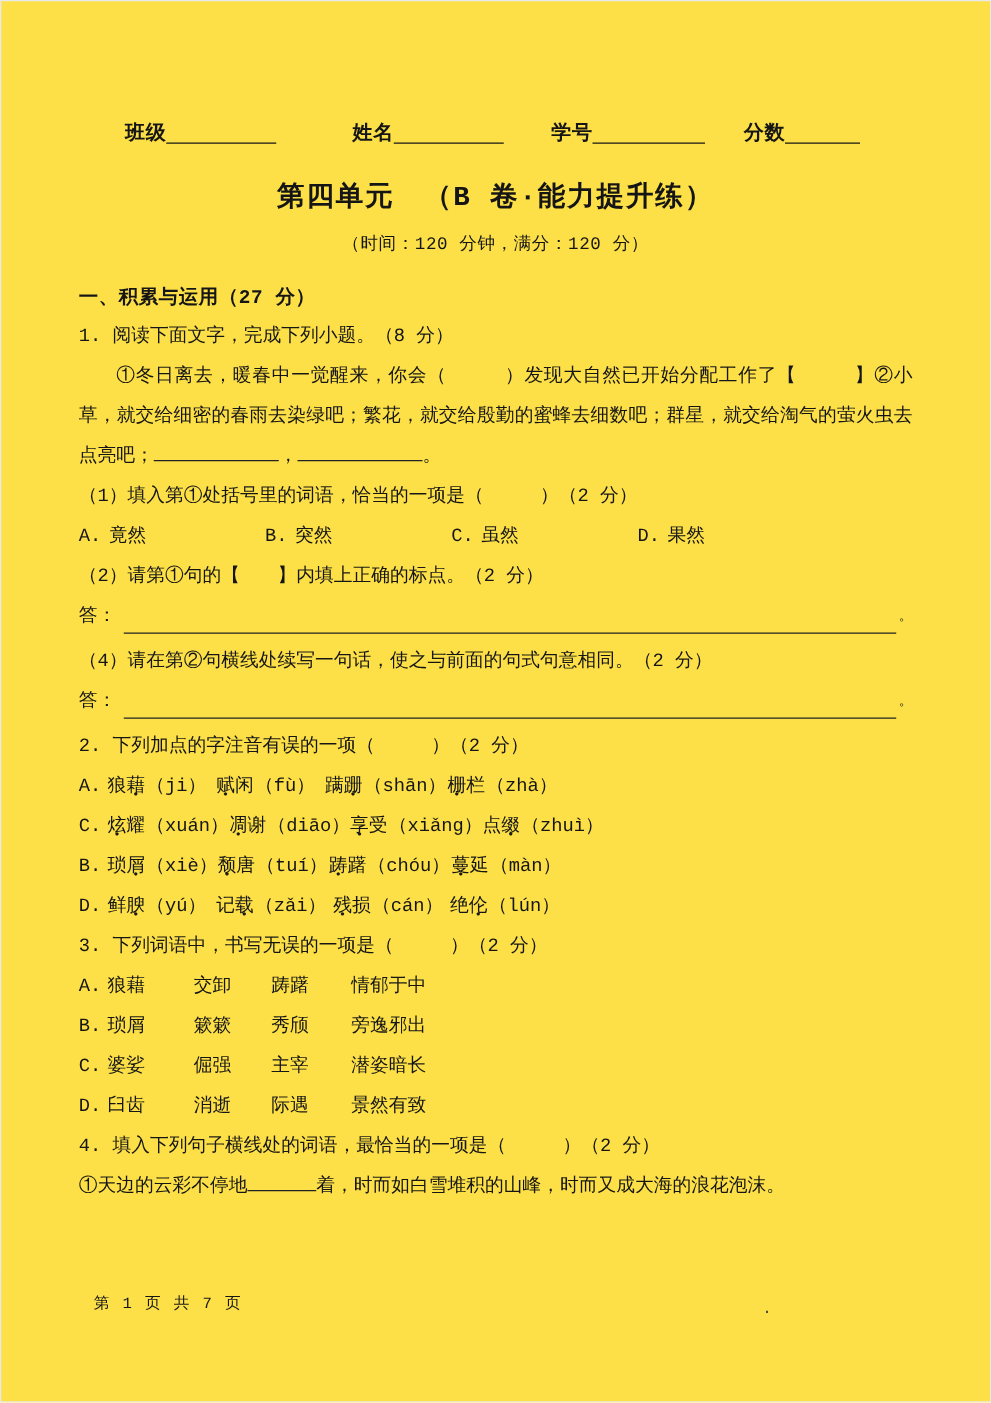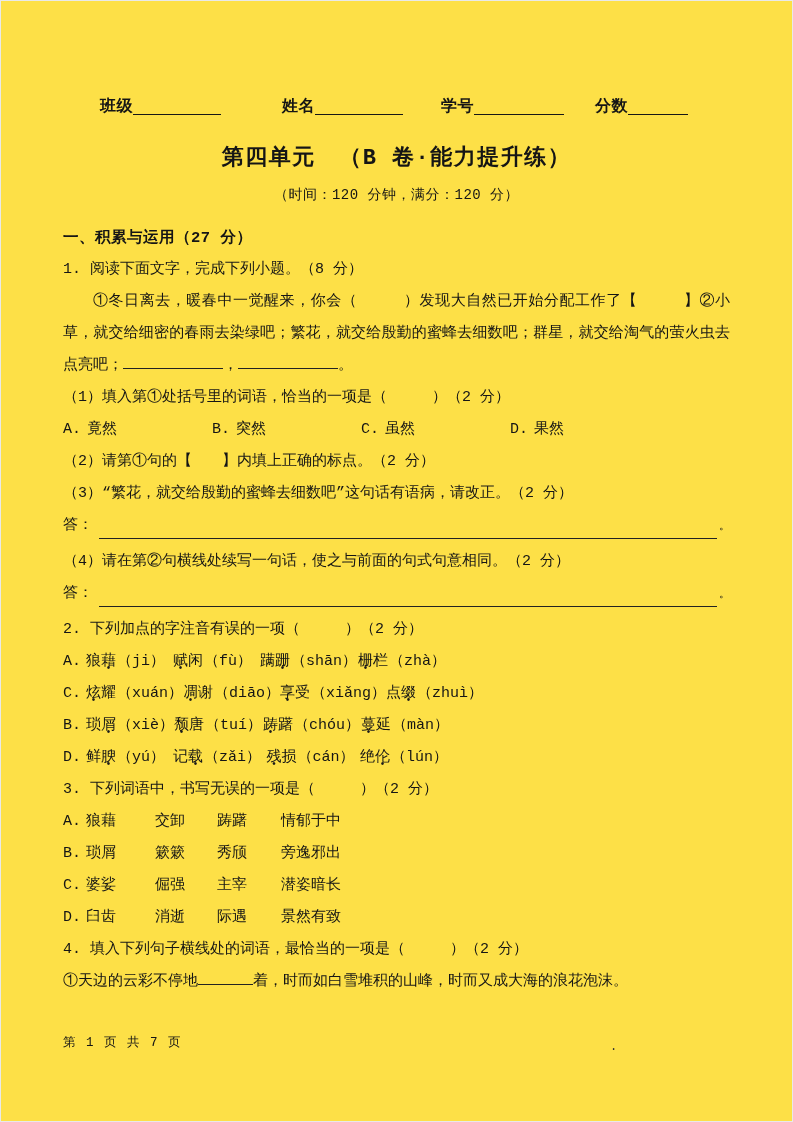--- a/index.html
+++ b/index.html
@@ -49,21 +49,21 @@
   .rlabel { margin-right:5px; }
   .py { margin-left:1px; }
   .dz { position:relative; }
   .dz::after {
     content:"•";
     position:absolute; left:50%; top:1.06em;
     transform:translateX(-50%);
     font-size:10px; line-height:1; color:#1a1a1a;
   }
   
-  .footer { position:absolute; left:63px; top:1034px; font-size:12.5px; letter-spacing:1.5px; }
+  .footer { position:absolute; left:75px; top:1034px; font-size:12.5px; letter-spacing:1.5px; }
   .stray  { position:absolute; left:610px; top:1040px; font-size:12px; color:#333; }
 </style>
 </head>
 <body>
 
 <div class="page">
 
   <div class="hrow">
       <span class="hfield hf0">
         <span class="hlabel">班级</span>
@@ -96,21 +96,20 @@
     <div class="line">（1）填入第①处括号里的词语，恰当的一项是（　　　）（2 分）</div>
     <div class="optrow">
         <span class="optcell"><span class="olabel">A.</span><span>竟然</span></span>
         <span class="optcell"><span class="olabel">B.</span><span>突然</span></span>
         <span class="optcell"><span class="olabel">C.</span><span>虽然</span></span>
         <span class="optcell"><span class="olabel">D.</span><span>果然</span></span>
       </div>
 
     <div class="line">（2）请第①句的【　　】内填上正确的标点。（2 分）</div>
 
-    <div class="line">（3）“繁花，就交给殷勤的蜜蜂去细数吧”这句话有语病，请改正。（2 分）</div>
     <div class="ansline">
       <span>答：</span>
       <span class="ansblank"></span>
       <span class="ansend">。</span>
     </div>
 
     <div class="line">（4）请在第②句横线处续写一句话，使之与前面的句式句意相同。（2 分）</div>
     <div class="ansline">
       <span>答：</span>
       <span class="ansblank"></span>

